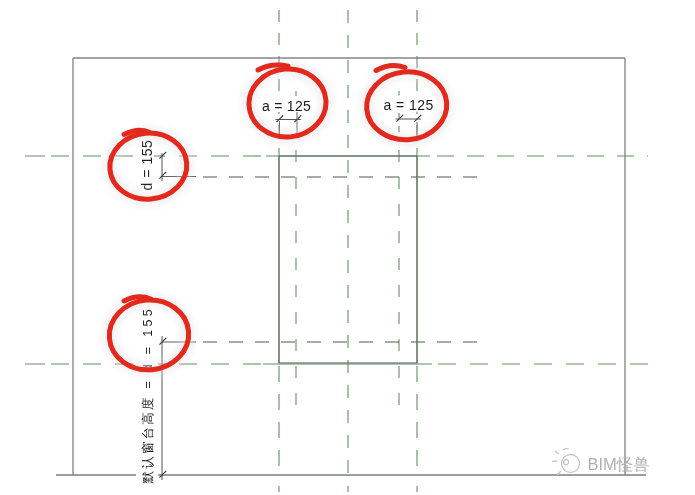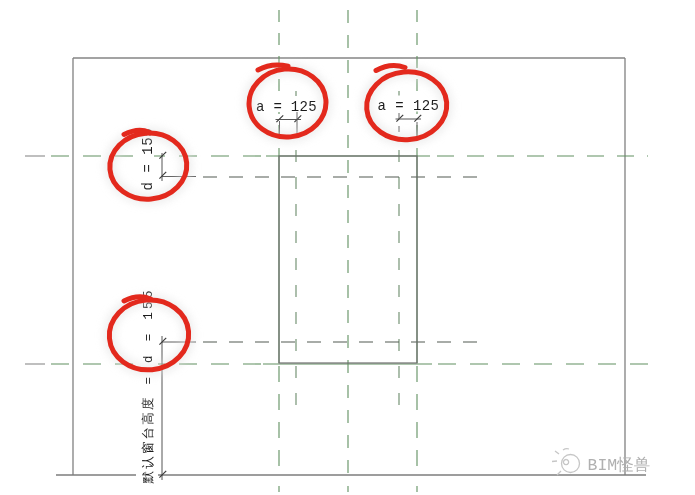--- a/index.html
+++ b/index.html
@@ -1,17 +1,17 @@
 <!DOCTYPE html>
 <html><head>
 <meta charset="utf-8">
 <style>
   html,body{margin:0;padding:0;background:#ffffff;}
   .page{position:relative;width:695px;height:495px;background:#ffffff;overflow:hidden;
-        font-family:Liberation Mono, monospace;}
+        font-family:Liberation Sans, sans-serif;}
 </style>
 </head>
 <body>
 <div class="page">
 <svg width="695" height="495" viewBox="0 0 695 495" xmlns="http://www.w3.org/2000/svg">
 
   <rect x="0" y="0" width="695" height="495" fill="#ffffff"></rect>
 
   <line x1="73" y1="58" x2="625" y2="58" stroke="#858585" stroke-width="1.6"></line>
 

